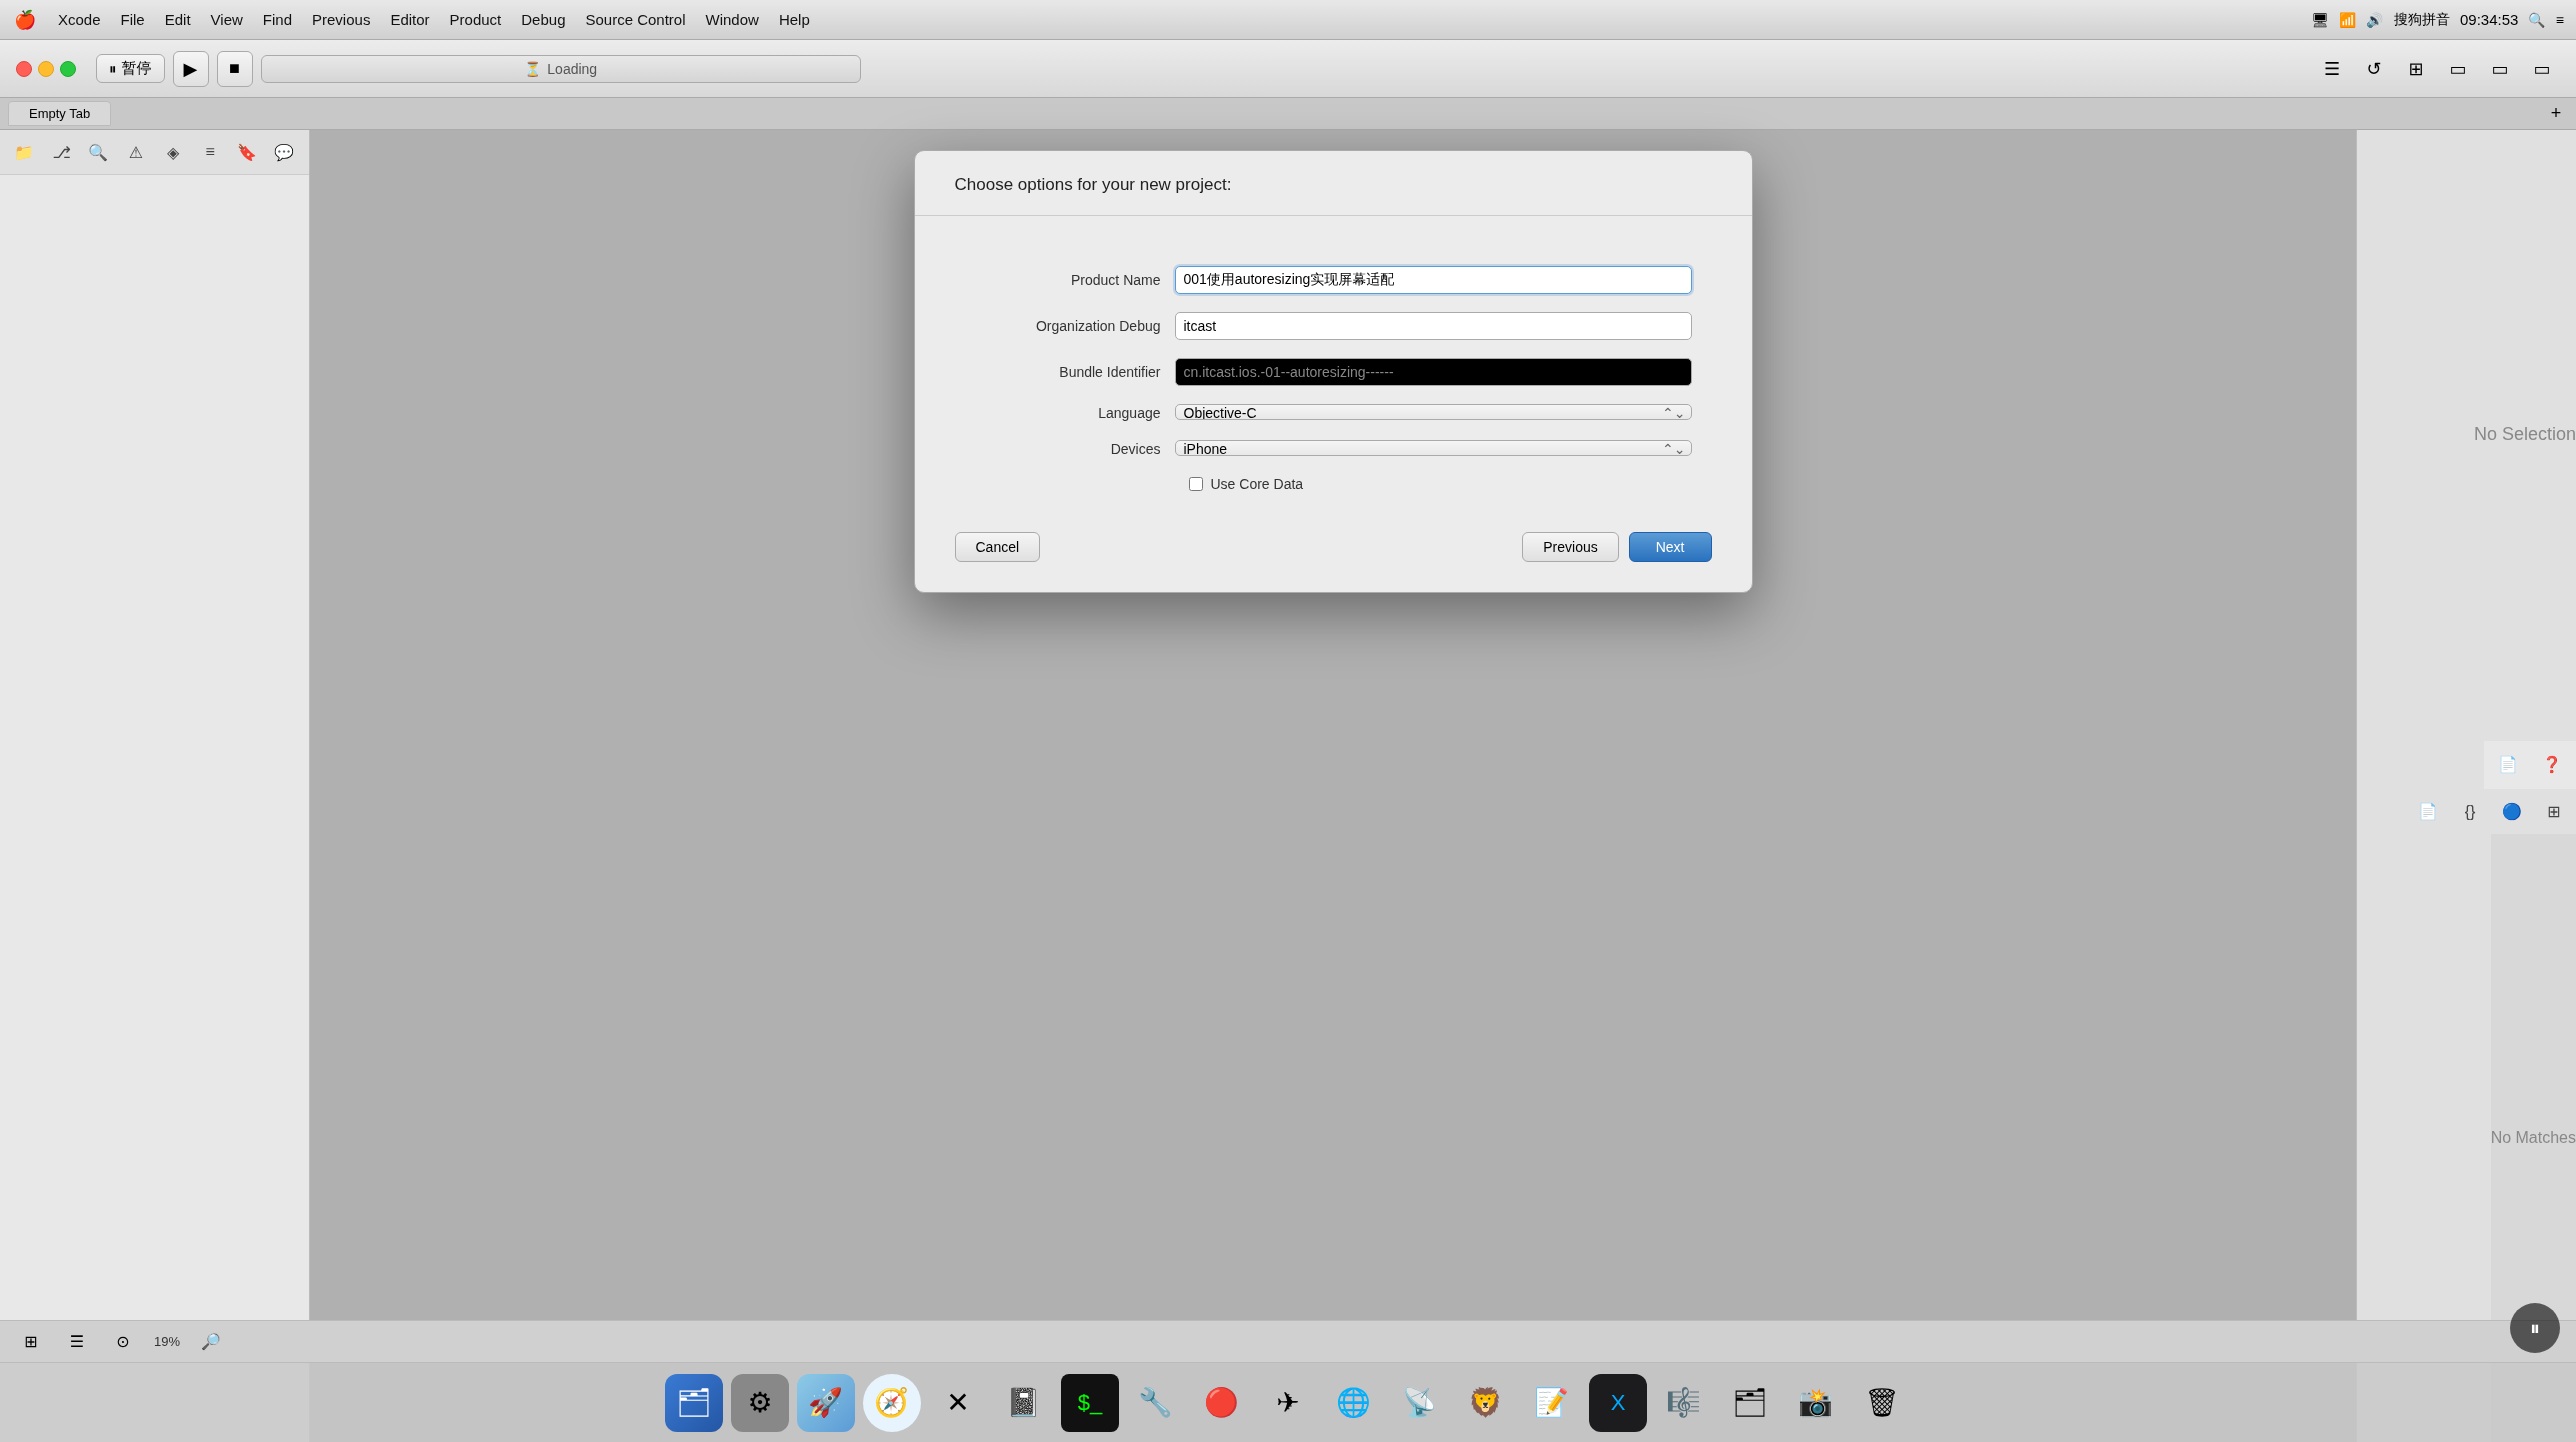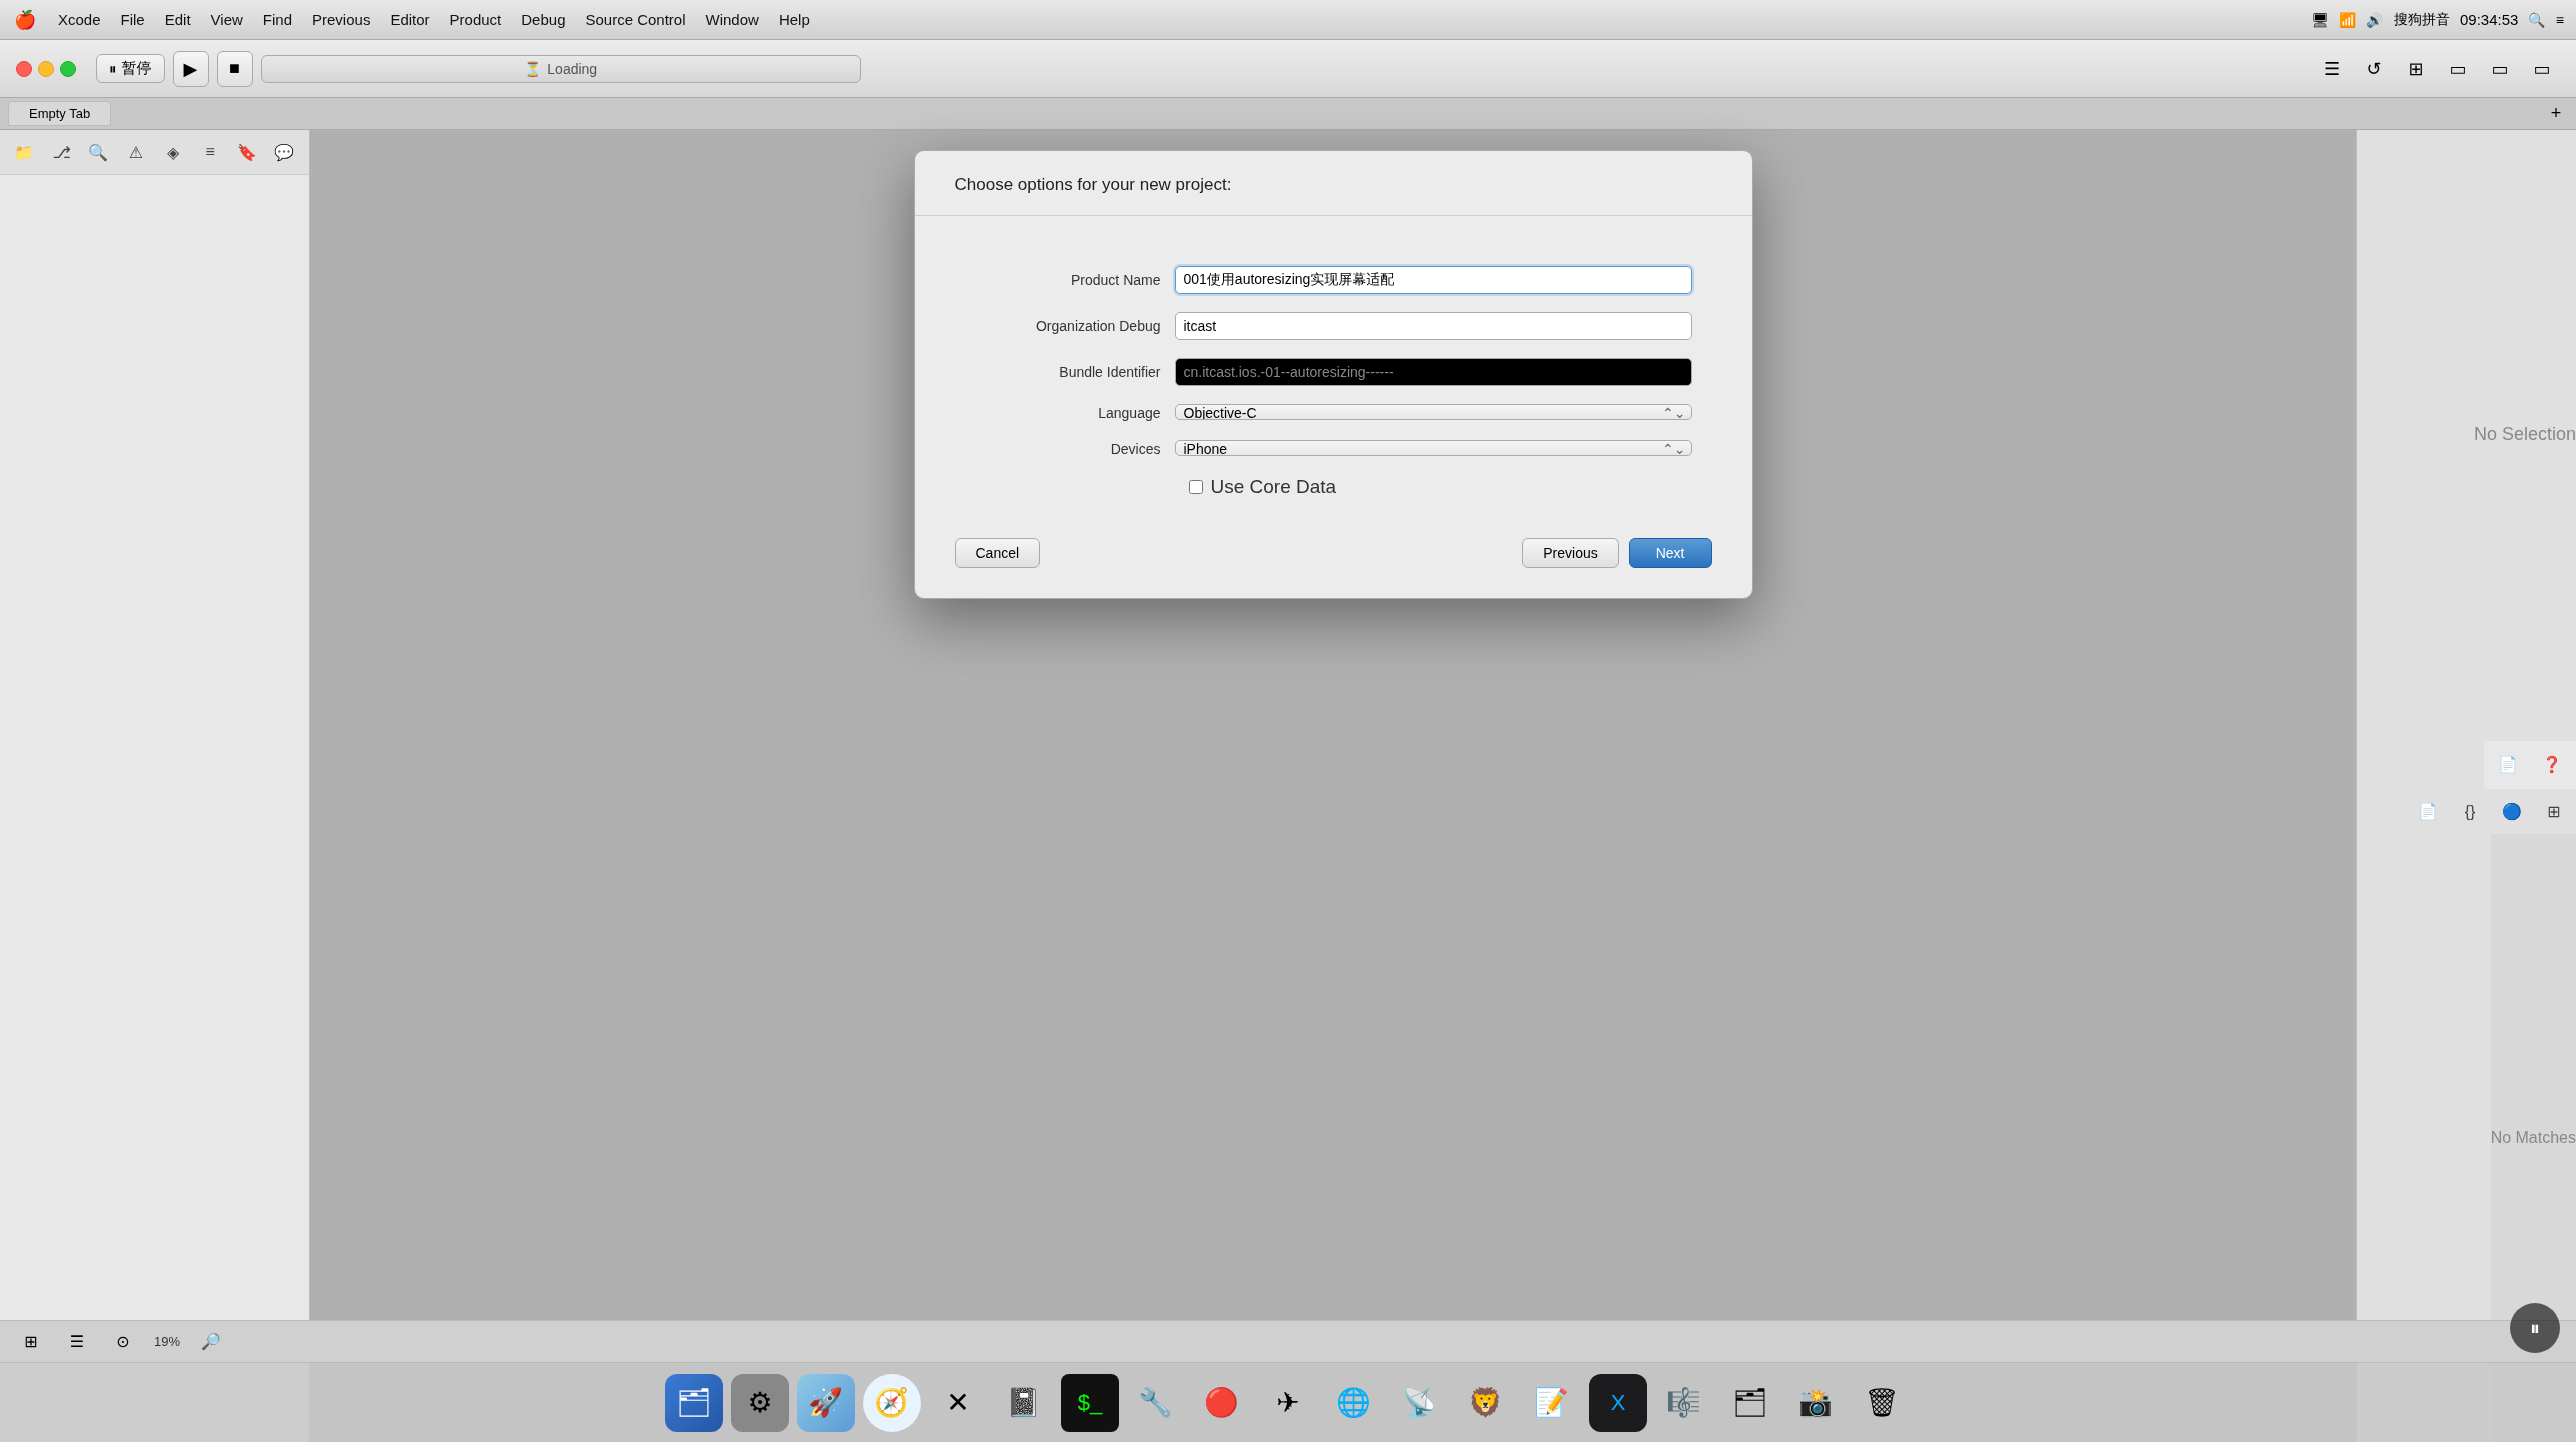--- a/index.html
+++ b/index.html
@@ -287,21 +287,21 @@
       align-items: center;
       margin-left: 214px;
       gap: 8px;
     }
     .checkbox-input {
       width: 14px;
       height: 14px;
       cursor: pointer;
     }
     .checkbox-label {
-      font-size: 19px;
+      font-size: 14px;
       color: #333;
     }
 
     .dialog-buttons {
       display: flex;
       align-items: center;
       justify-content: space-between;
       padding: 20px 40px 0;
     }
     .btn-cancel {

